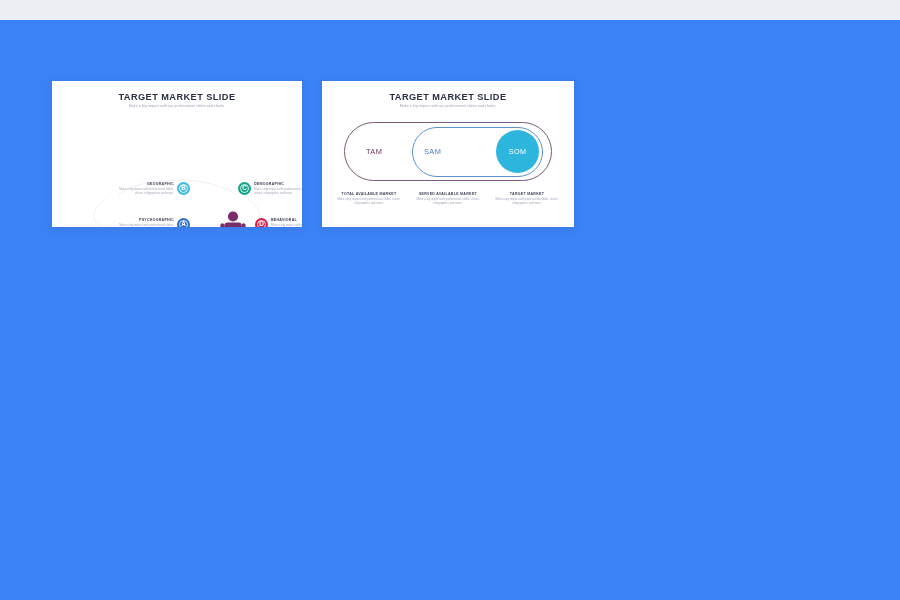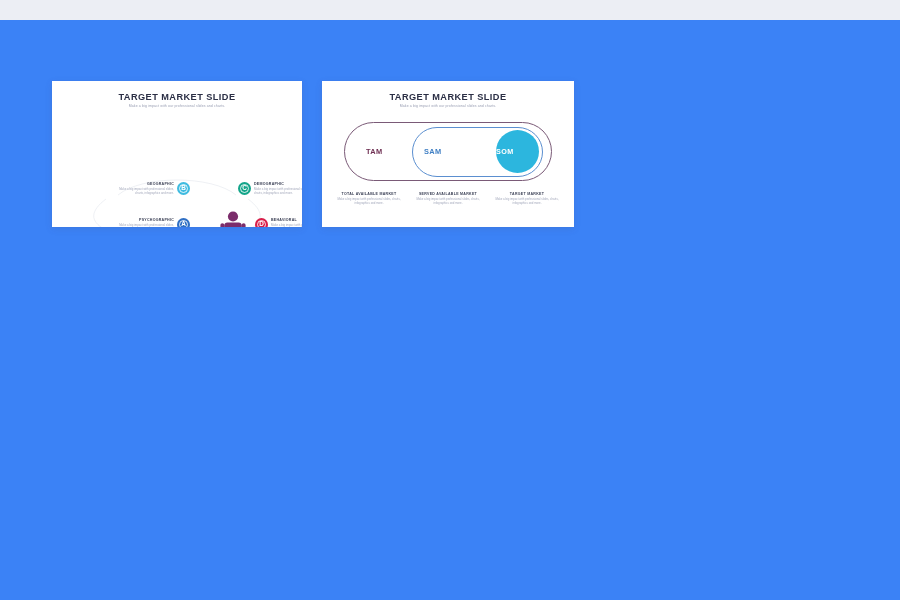--- a/index.html
+++ b/index.html
@@ -140,27 +140,27 @@
     background: #ffffff;
   }
   .som-circle {
     position: absolute;
     left: 174px; top: 49px;
     width: 43px; height: 43px;
     border-radius: 50%;
     background: #2cb6de;
     display: flex;
     align-items: center;
-    justify-content: flex-start;
+    justify-content: center;
   }
   .ring-label {
     position: absolute;
     font-size: 7.4px;
     letter-spacing: 0.4px;
-    font-weight: bold;
+    font-weight: normal;
     white-space: nowrap;
   }
   #label-tam { left: 44px;  top: 66px;   color: #6e2f52; }
   #label-sam { left: 102px; top: 66px;   color: #3f7fc4; }
   #label-som { color: #ffffff; font-size: 7.2px; position: static; }
 
   .market-cols {
     position: absolute;
     left: 12px; top: 111px;
     width: 228px;

